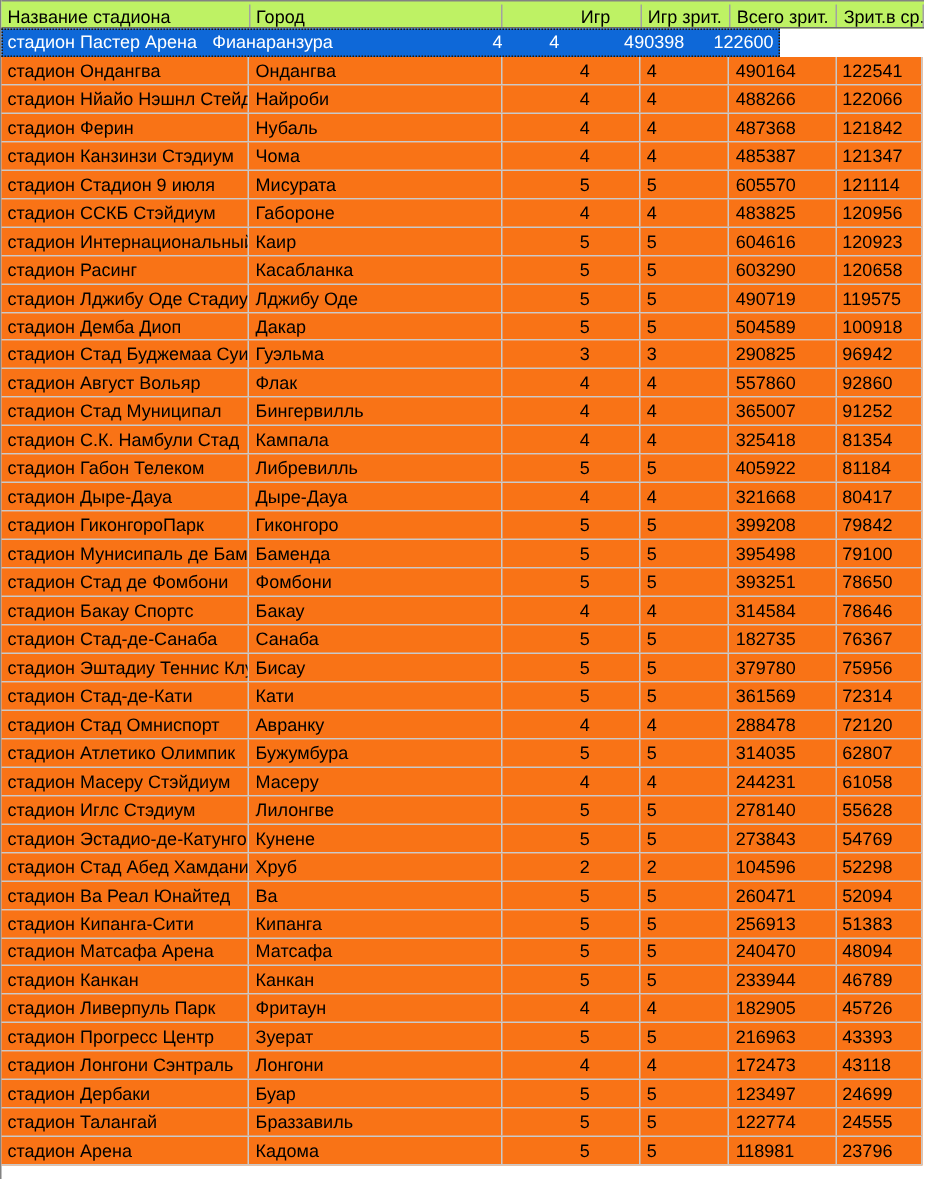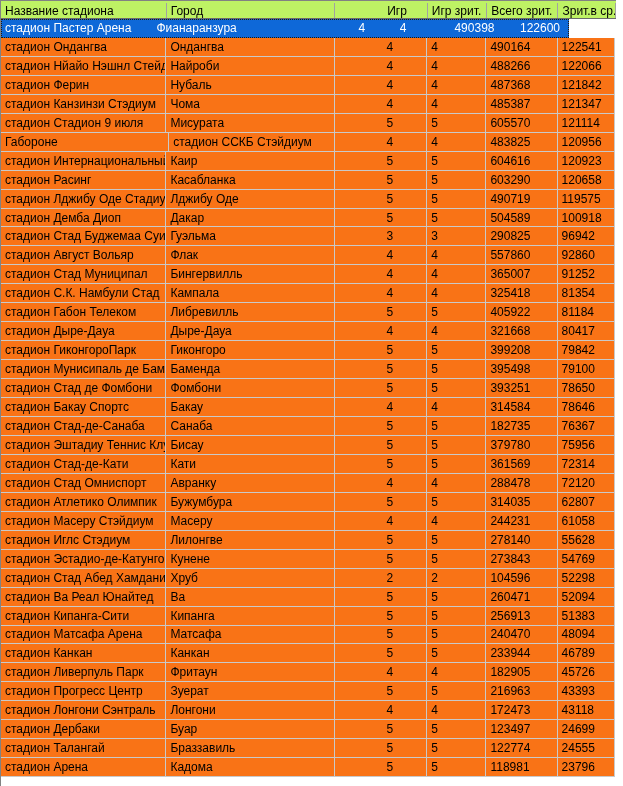--- a/index.html
+++ b/index.html
@@ -62,21 +62,21 @@
   }
   .c0 { width: 180px; }
   .c1 { width: 183px; }
   .c2 { width: 48px; margin-left: 48px; }
   .c3 { width: 64px; }
   .c4 { width: 77px; }
   .c5 { width: 62px; }
   .row.selected {
     background: #0e68d8;
     color: #ffffff;
-    width: 568px;
+    width: 519px;
     border-bottom-color: transparent;
     outline: 1px dotted #2b1600;
     outline-offset: -1px;
   }
   .row.selected .cell { border-right-color: transparent; }
 </style>
 </head>
 <body>
 
 <div class="listview">
@@ -131,22 +131,22 @@
       </div>
       <div class="row">
         <div class="cell c0">стадион Стадион 9 июля</div>
         <div class="cell c1">Мисурата</div>
         <div class="cell c2">5</div>
         <div class="cell c3">5</div>
         <div class="cell c4">605570</div>
         <div class="cell c5">121114</div>
       </div>
       <div class="row">
+        <div class="cell c0">стадион ССКБ Стэйдиум</div>
         <div class="cell c1">Габороне</div>
-        <div class="cell c0">стадион ССКБ Стэйдиум</div>
         <div class="cell c2">4</div>
         <div class="cell c3">4</div>
         <div class="cell c4">483825</div>
         <div class="cell c5">120956</div>
       </div>
       <div class="row">
         <div class="cell c0">стадион Интернациональный</div>
         <div class="cell c1">Каир</div>
         <div class="cell c2">5</div>
         <div class="cell c3">5</div>

